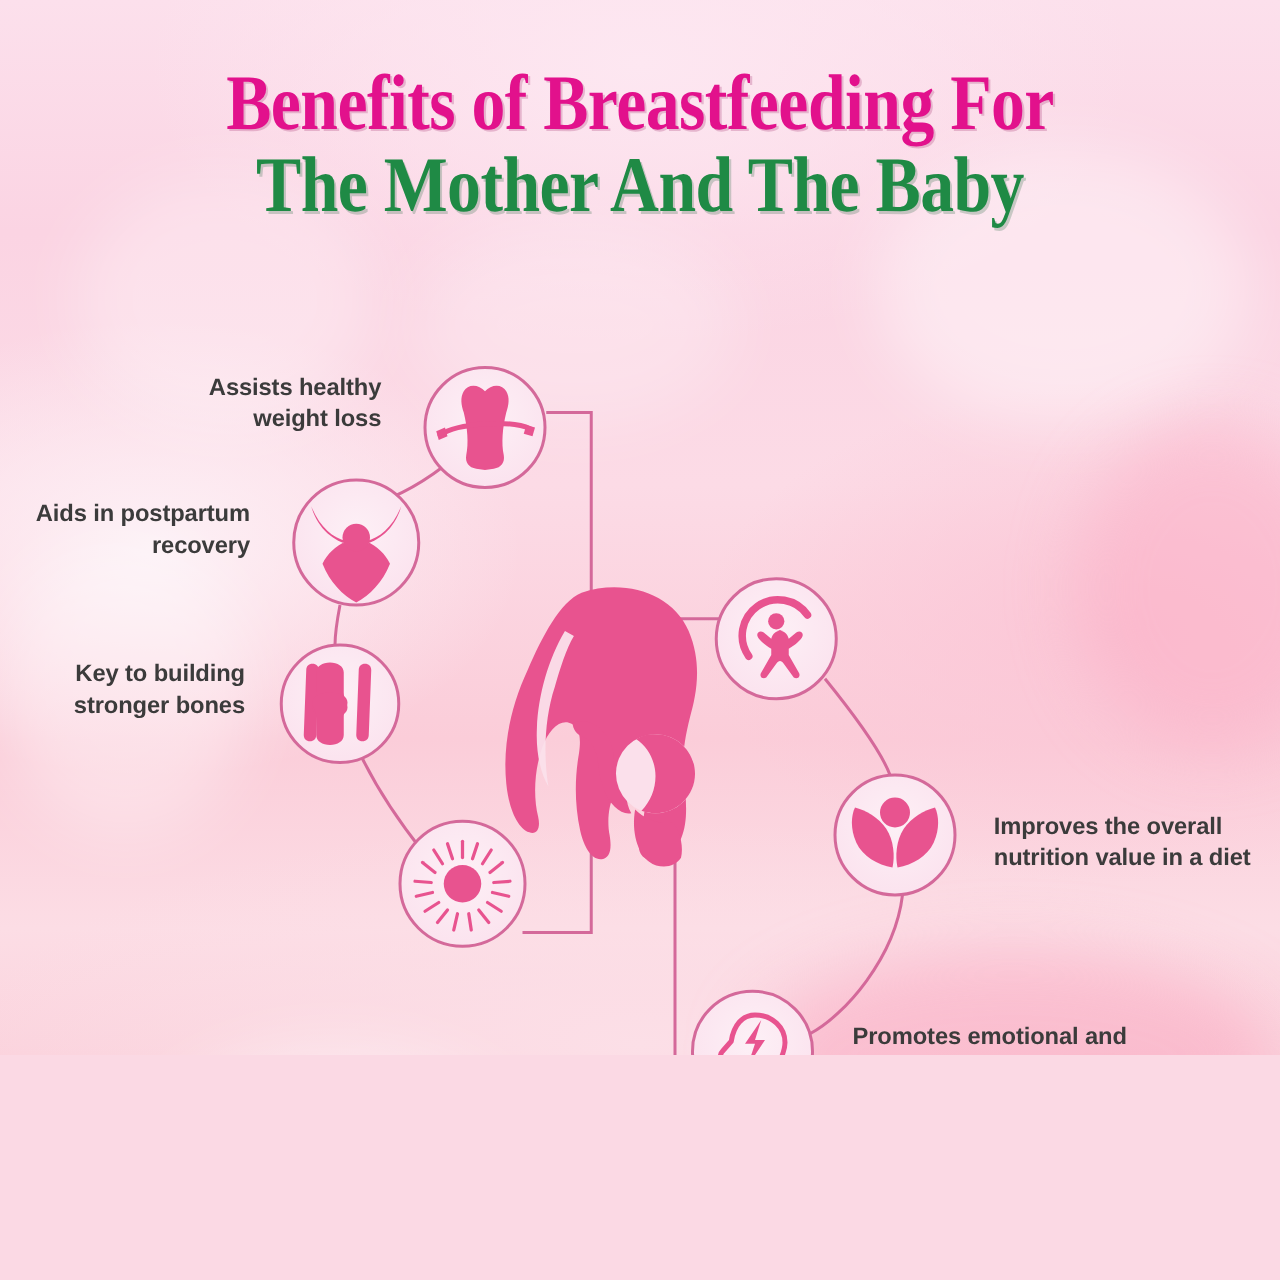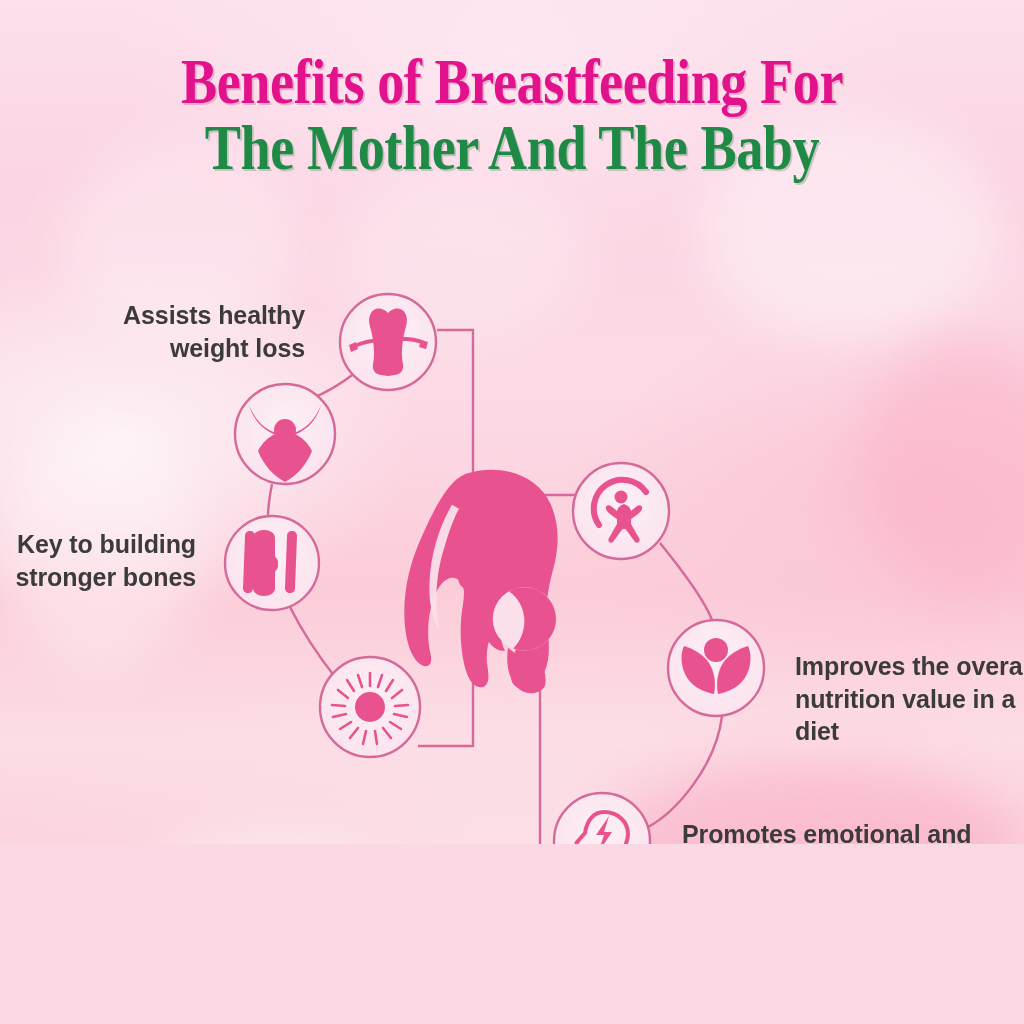--- a/index.html
+++ b/index.html
@@ -55,21 +55,21 @@
   }
 
   
   #diagram{position:absolute;left:0;top:0;width:1024px;height:1024px;}
 
   
   .lbl{
     position:absolute;
     color:#3b3b3b;
     font-weight:700;
-    font-size:25px;
+    font-size:19px;
     line-height:1.30;
     letter-spacing:-0.1px;
     white-space:pre-line;
   }
   .lbl.right-align{text-align:right;}
   .lbl.left-align{text-align:left;}
 
   .lbl-weight{left:20px;top:299px;width:285px;}
   .lbl-postpartum{left:0px;top:400px;width:200px;}
   .lbl-bones{left:0px;top:528px;width:196px;}
@@ -335,20 +335,22 @@
         <path fill="#e8538f" d="
           M 609 816
           l -13 19 l 8 0 l -6 18 l 14 -21 l -8 0 Z"></path>
       </g>
     </g>
   </svg>
 
   <div class="lbl right-align lbl-weight">Assists healthy
 weight loss</div>
 
+  <div class="lbl right-align lbl-postpartum">Aids in postpartum
+recovery</div>
 
   <div class="lbl right-align lbl-bones">Key to building
 stronger bones</div>
 
 
 
   <div class="lbl left-align lbl-nutrition">Improves the overall
 nutrition value in a diet</div>
 
   <div class="lbl left-align lbl-cognitive">Promotes emotional and

